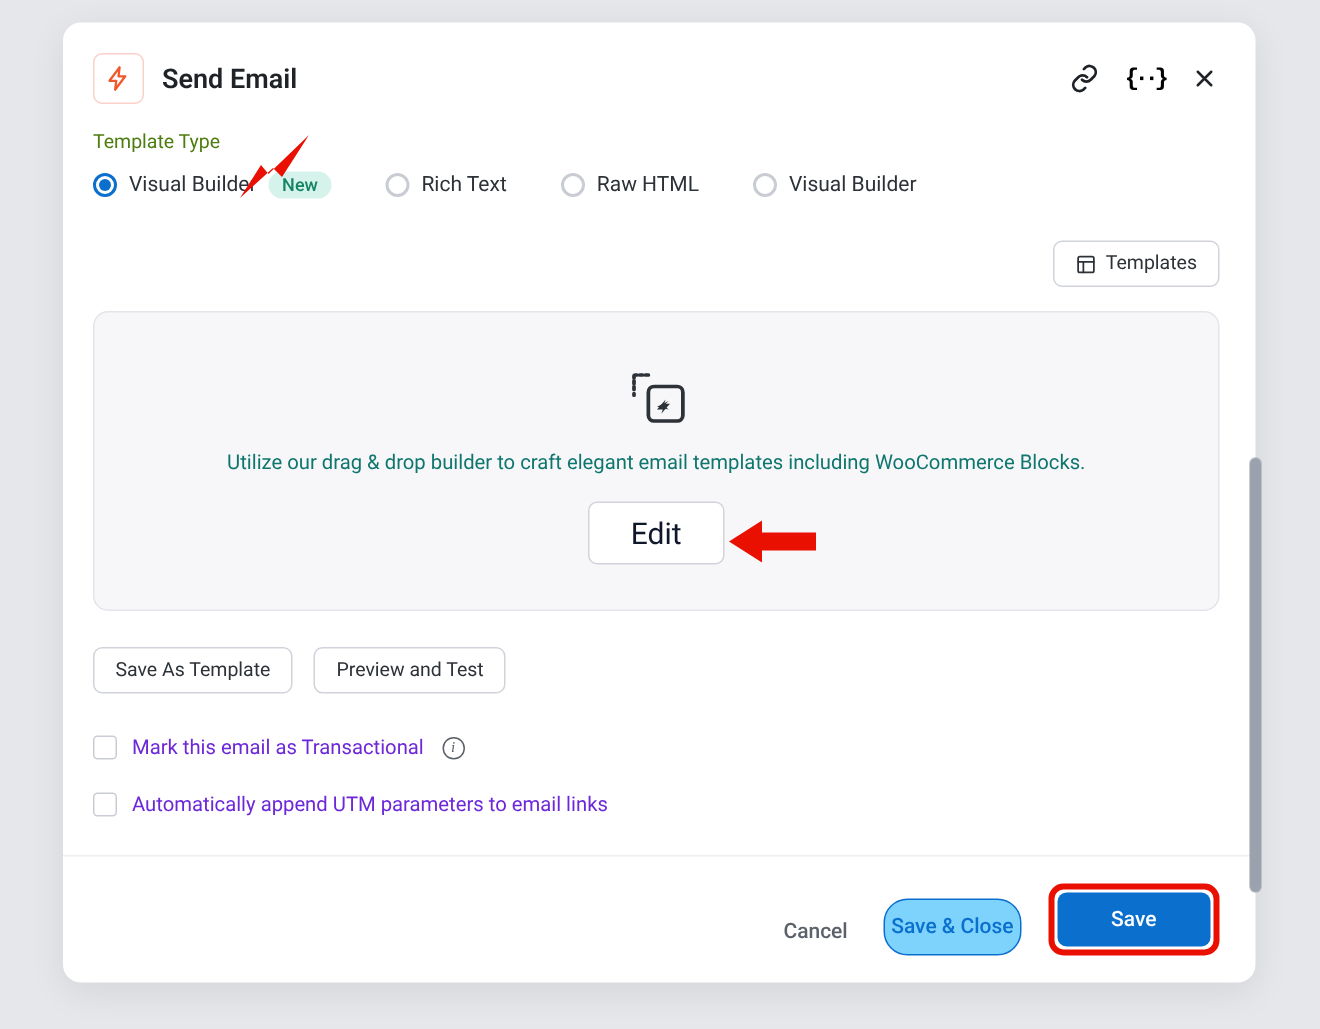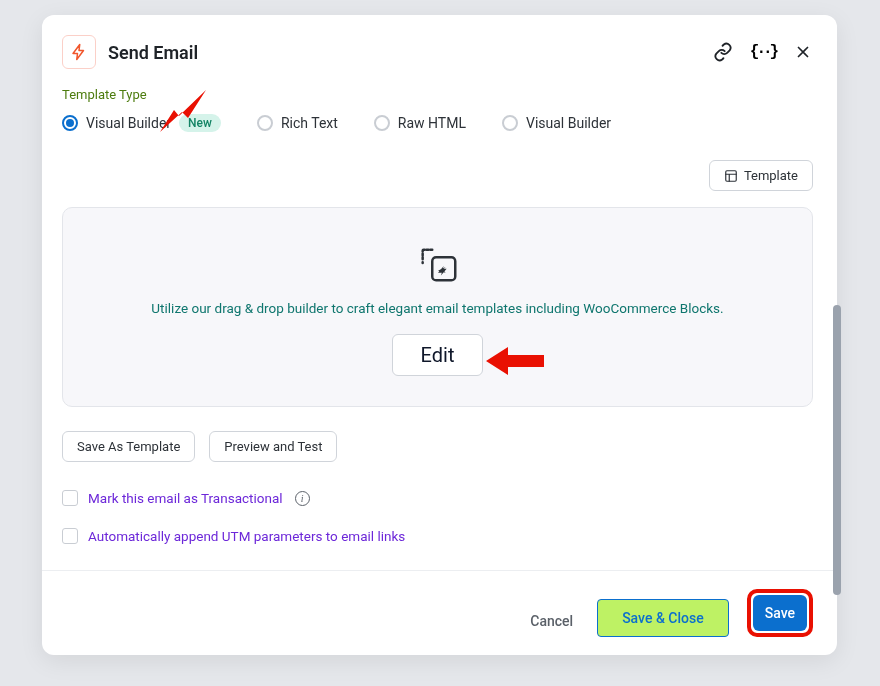--- a/index.html
+++ b/index.html
@@ -221,35 +221,35 @@
       border: none;
       color: #5b6169;
       font-size: 14px;
       cursor: pointer;
       font-family: inherit;
       font-weight: 500;
       padding: 8px 6px;
     }
     .btn-blue-outline {
       border: 1.5px solid #0b6fce;
-      background: #bef264;
+      background: #7dd3fc;
       color: #0b6fce;
-      border-radius: 4px;
-      padding: 10px 24px;
+      border-radius: 16px;
+      padding: 10px 4px;
       font-size: 14px;
       font-weight: 500;
       cursor: pointer;
       font-family: inherit;
     }
     .btn-blue {
       border: none;
       background: #0b6fce;
       color: #fff;
       border-radius: 6px;
-      padding: 10px 12px;
+      padding: 10px 36px;
       font-size: 14px;
       font-weight: 500;
       cursor: pointer;
       font-family: inherit;
     }
     .highlight-save {
       border: 4px solid #e91002;
       border-radius: 10px;
       padding: 2px;
     }
@@ -320,21 +320,21 @@
         <span class="radio-label">Visual Builder</span>
       </div>
     </div>
 
     <div class="templates-row">
       <button class="btn-outline">
         <svg width="14" height="14" viewBox="0 0 24 24" fill="none" stroke="#2d3238" stroke-width="2" stroke-linecap="round" stroke-linejoin="round">
             <rect x="3" y="3" width="18" height="18" rx="2"></rect>
             <path d="M3 9h18M9 21V9"></path>
           </svg>
-        <span>Template</span>
+        <span>Templates</span>
       </button>
     </div>
 
     <div class="builder-panel">
       <svg class="builder-icon" viewBox="0 0 48 48" fill="none">
         <rect x="18" y="16" width="24" height="24" rx="4" stroke="#2d3238" stroke-width="2.6"></rect>
         <path d="M14 8h-2M18 8h-2M10 8H9a1 1 0 0 0-1 1v1M8 14v-2M8 18v-2M8 22v-1" stroke="#2d3238" stroke-width="2.6" stroke-linecap="round"></path>
         <path d="M25 33l6-7-1 3h4l-6 7 1-3h-4z" fill="#2d3238" transform="translate(-1 -1)"></path>
         <path d="M24 30l8-4-3 3 3 3-8-2z" fill="#2d3238"></path>
       </svg>

